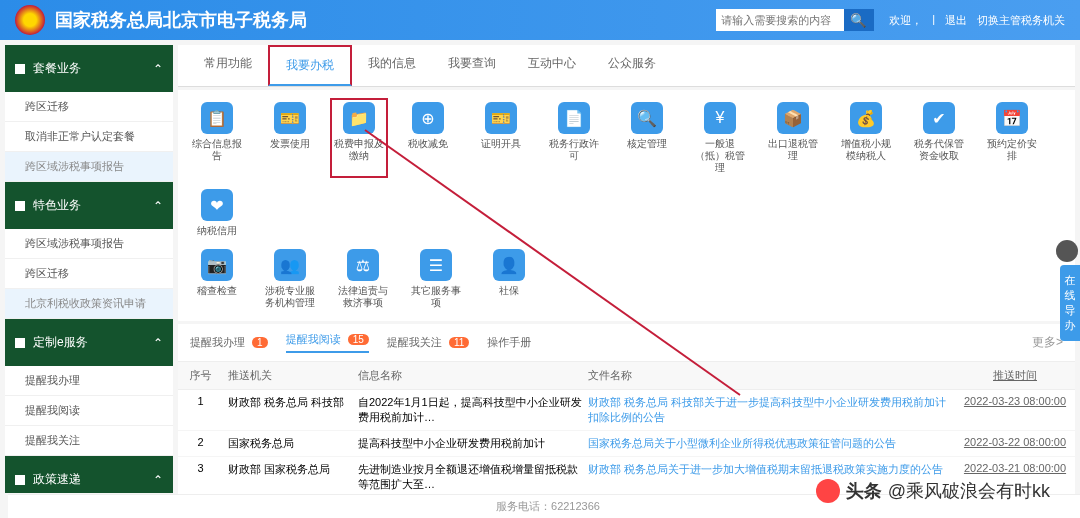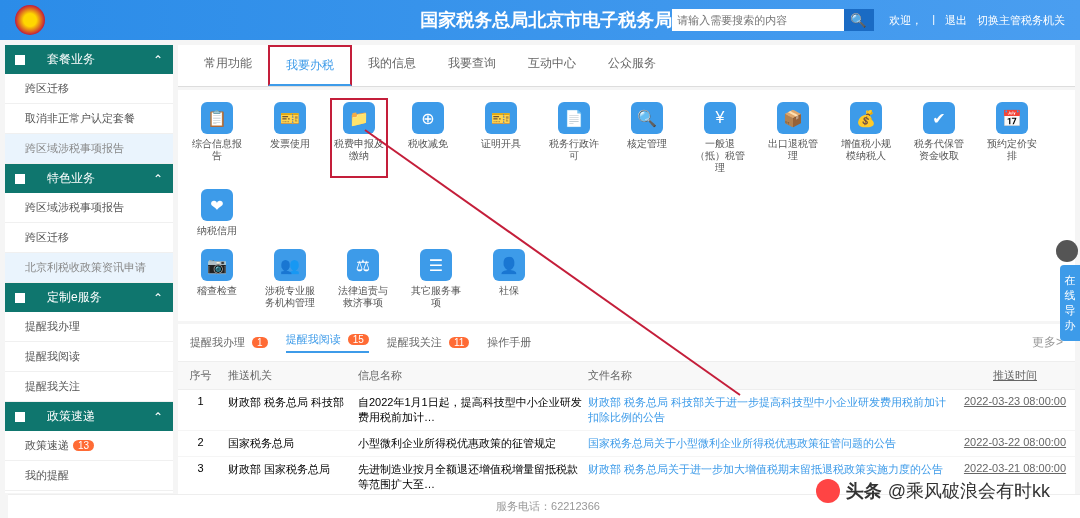--- a/index.html
+++ b/index.html
@@ -1,30 +1,30 @@
 <!DOCTYPE html>
 <html><head>
   <meta charset="utf-8">
   <style>
     * { margin: 0; padding: 0; box-sizing: border-box; }
     body { font-family: "Microsoft YaHei", sans-serif; font-size: 12px; background: #f5f5f5; width: 1080px; height: 518px; overflow: hidden; position: relative; }
     
     .header { background: linear-gradient(to right, #2b8ce8, #4a9ef0); height: 40px; display: flex; align-items: center; padding: 0 15px; color: #fff; }
     .logo { width: 30px; height: 30px; background: radial-gradient(circle, #ffd700 30%, #c41e3a 70%); border-radius: 50%; margin-right: 10px; }
-    .header-title { font-size: 18px; font-weight: bold; flex: 1; text-align: right; }
+    .header-title { font-size: 18px; font-weight: bold; flex: 1; }
     .search-box { display: flex; align-items: center; margin-right: 15px; }
-    .search-box input { width: 172px; height: 22px; padding: 0 5px; border: none; font-size: 11px; }
+    .search-box input { width: 128px; height: 22px; padding: 0 5px; border: none; font-size: 11px; }
     .search-btn { width: 30px; height: 22px; background: #1a6bc4; border: none; color: #fff; cursor: pointer; }
     .header-right { font-size: 11px; display: flex; gap: 10px; }
     .header-right span { cursor: pointer; }
     
     .main-wrap { display: flex; height: 458px; padding: 5px; gap: 5px; }
     
     .sidebar { width: 168px; background: #fff; overflow-y: auto; }
-    .side-group-header { background: #0f766e; color: #fff; padding: 6px 10px; display: flex; align-items: center; gap: 22px; font-size: 12px; cursor: pointer; }
+    .side-group-header { background: #14532d; color: #fff; padding: 15px 10px; display: flex; align-items: center; gap: 8px; font-size: 12px; cursor: pointer; }
     .side-item { padding: 7px 10px 7px 20px; border-bottom: 1px solid #f0f0f0; cursor: pointer; color: #555; font-size: 11px; }
     .side-item.dim { background: #eaf4fd; color: #888; }
     .badge-orange { background: #ff6b35; color: #fff; border-radius: 8px; padding: 0 5px; font-size: 10px; margin-left: 4px; }
     
     .content { flex: 1; display: flex; flex-direction: column; gap: 3px; }
     
     .tabs { background: #fff; display: flex; border-bottom: 1px solid #ddd; padding: 0 10px; }
     .tab { padding: 10px 16px; cursor: pointer; color: #666; border-bottom: 2px solid transparent; }
     .tab.active { color: #3d9be9; border-bottom-color: #3d9be9; border: 2px solid #c41e3a; border-bottom: 2px solid #3d9be9; }
     
@@ -225,21 +225,21 @@
             <div class="table-row">
               <div class="col-idx">1</div>
               <div class="col-org">财政部 税务总局 科技部</div>
               <div class="col-name">自2022年1月1日起，提高科技型中小企业研发费用税前加计…</div>
               <div class="col-file">财政部 税务总局 科技部关于进一步提高科技型中小企业研发费用税前加计扣除比例的公告</div>
               <div class="col-time">2022-03-23 08:00:00</div>
             </div>
             <div class="table-row">
               <div class="col-idx">2</div>
               <div class="col-org">国家税务总局</div>
-              <div class="col-name">小型微利企业所得税优惠政策的征管规定</div>
+              <div class="col-name">提高科技型中小企业研发费用税前加计</div>
               <div class="col-file">国家税务总局关于小型微利企业所得税优惠政策征管问题的公告</div>
               <div class="col-time">2022-03-22 08:00:00</div>
             </div>
             <div class="table-row">
               <div class="col-idx">3</div>
               <div class="col-org">财政部 国家税务总局</div>
               <div class="col-name">先进制造业按月全额退还增值税增量留抵税款等范围扩大至…</div>
               <div class="col-file">财政部 税务总局关于进一步加大增值税期末留抵退税政策实施力度的公告</div>
               <div class="col-time">2022-03-21 08:00:00</div>
             </div>

